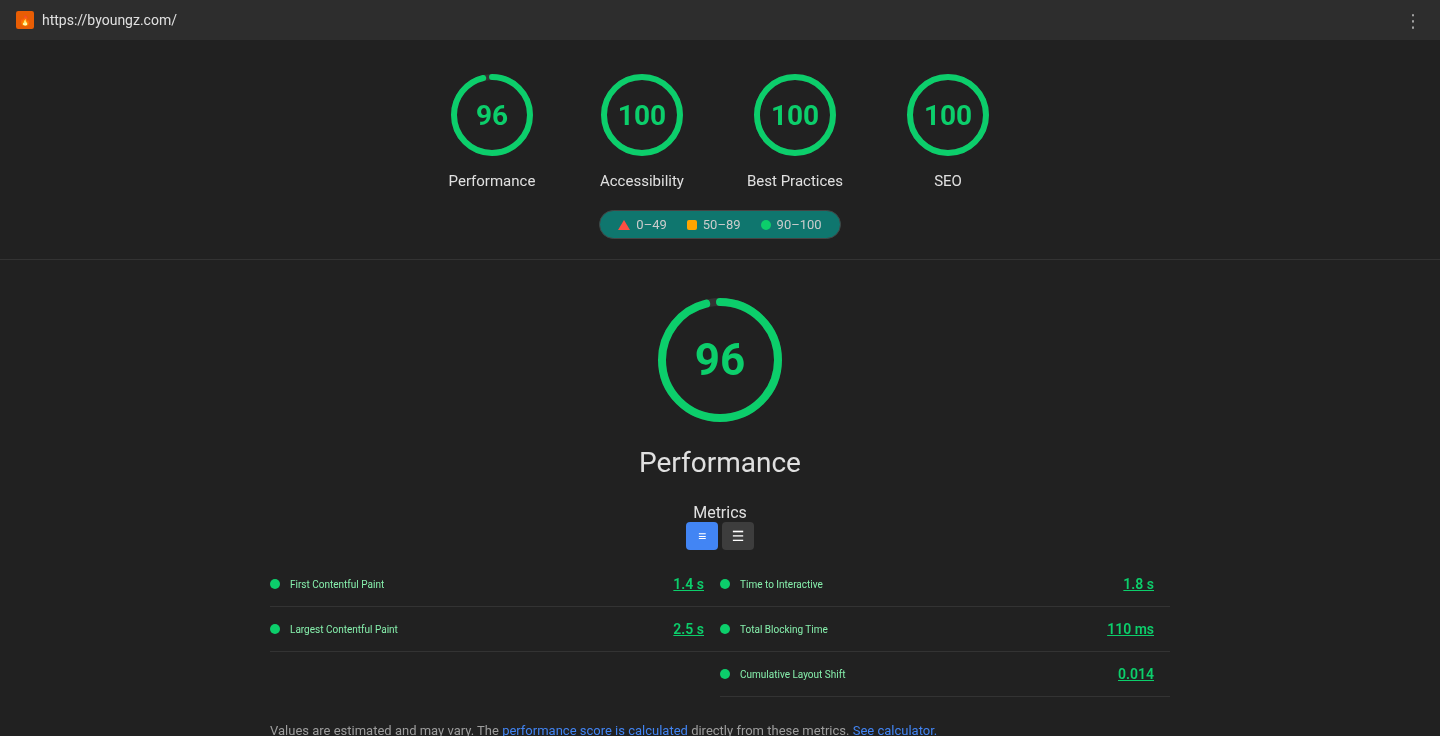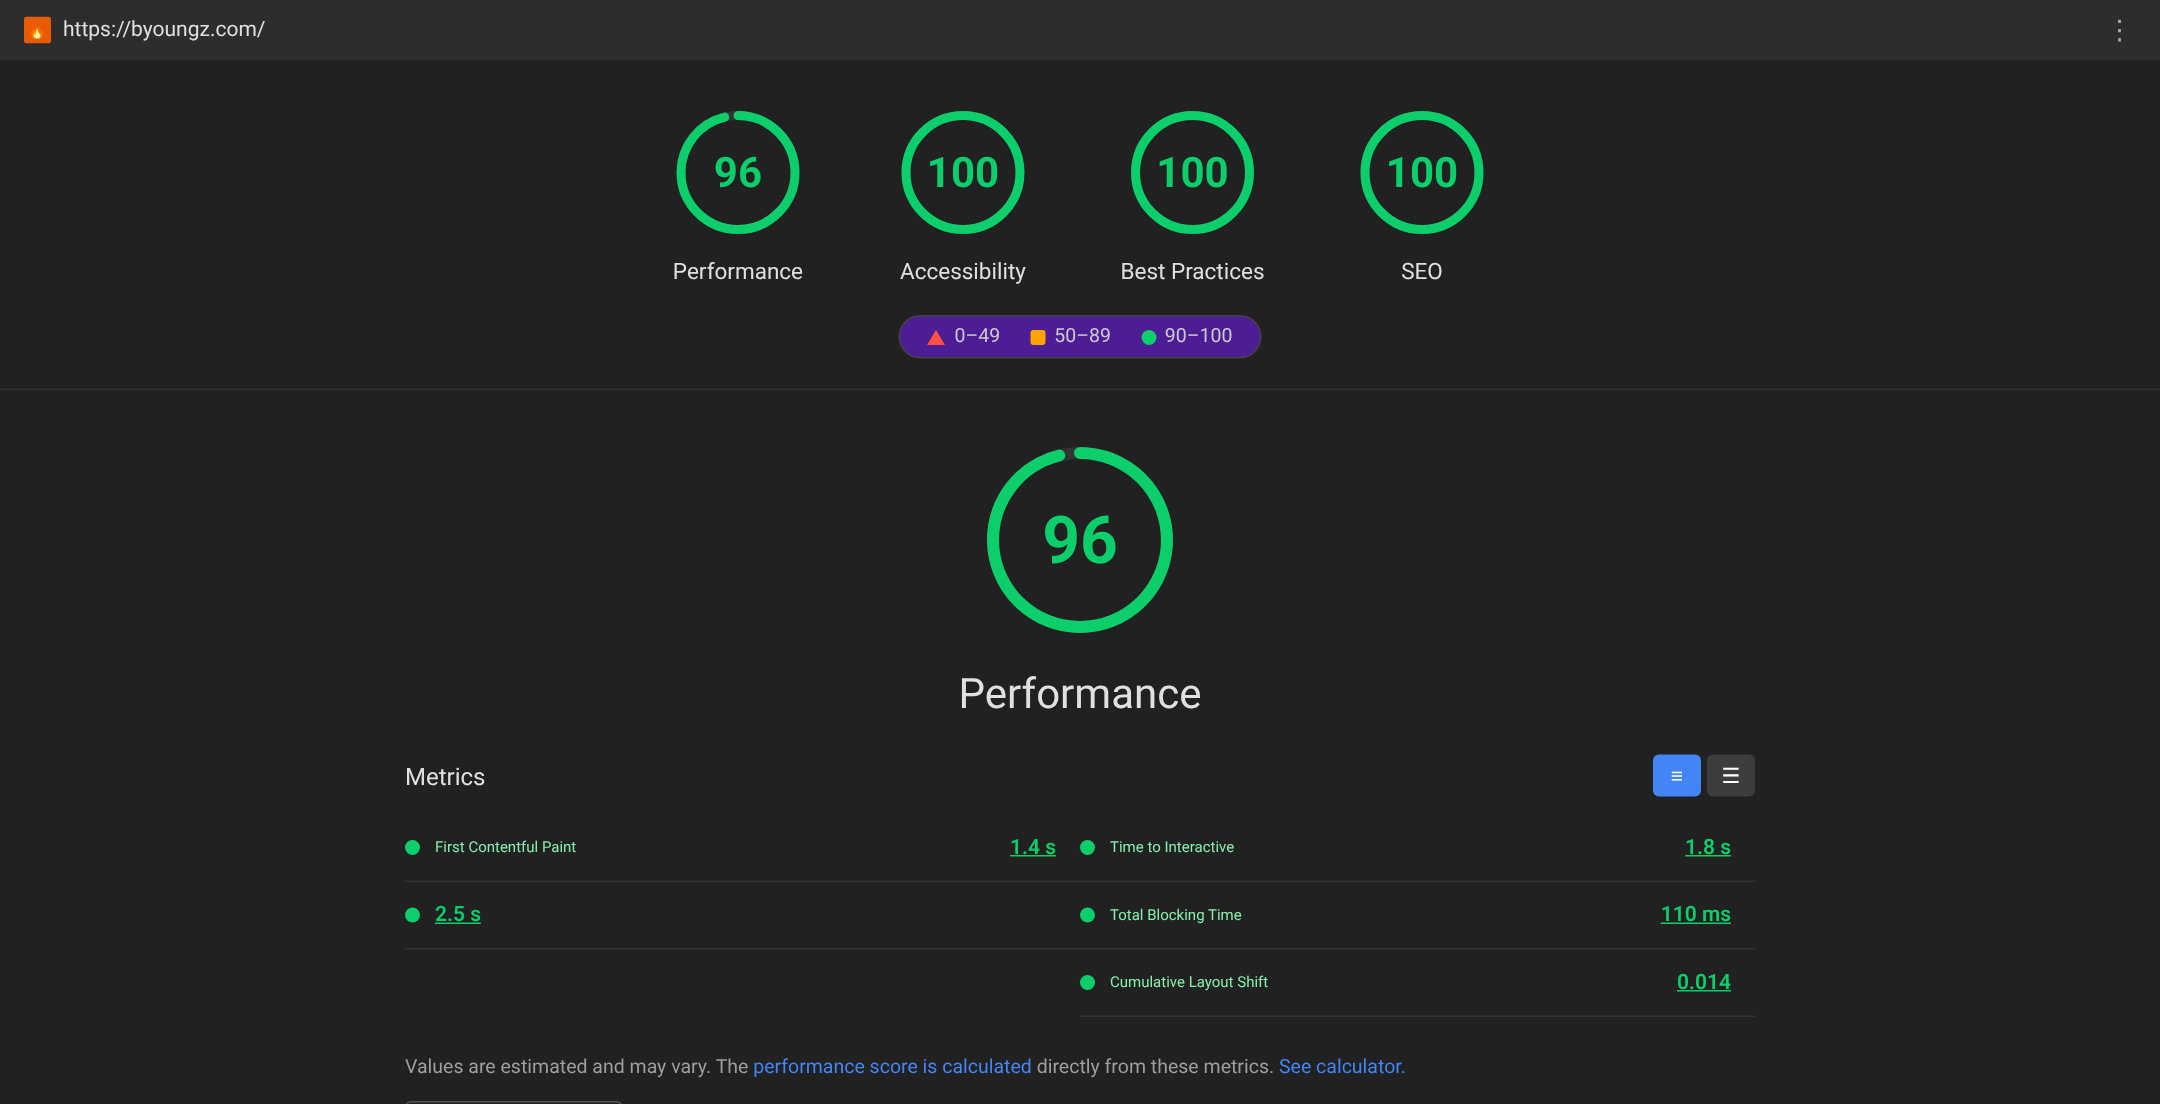--- a/index.html
+++ b/index.html
@@ -86,21 +86,21 @@
     .score-label {
       font-size: 15px;
       color: #e0e0e0;
     }
 
     
     .legend {
       display: flex;
       align-items: center;
       gap: 20px;
-      background: #4c1d95;
+      background: #0f766e;
       border: 1px solid #444;
       border-radius: 20px;
       padding: 6px 18px;
       font-size: 13px;
       color: #ccc;
     }
     .legend-item {
       display: flex;
       align-items: center;
       gap: 6px;
@@ -162,20 +162,21 @@
     
     .metrics-container {
       width: 900px;
     }
 
     .metrics-header {
       display: flex;
       align-items: center;
       justify-content: space-between;
       margin-bottom: 12px;
+      flex-direction: column;
     }
 
     .metrics-label {
       font-size: 16px;
       color: #e0e0e0;
     }
 
     .view-toggle {
       display: flex;
       gap: 4px;
@@ -368,20 +369,21 @@
     <div class="metrics-grid">
 
       <div>
         <div class="metric-row">
           <div class="metric-dot"></div>
           <span class="metric-name">First Contentful Paint</span>
           <span class="metric-value">1.4 s</span>
         </div>
         <div class="metric-row">
           <div class="metric-dot"></div>
+          <span class="metric-name">Largest Contentful Paint</span>
           <span class="metric-value">2.5 s</span>
         </div>
       </div>
 
       <div>
         <div class="metric-row">
           <div class="metric-dot"></div>
           <span class="metric-name">Time to Interactive</span>
           <span class="metric-value">1.8 s</span>
         </div>

